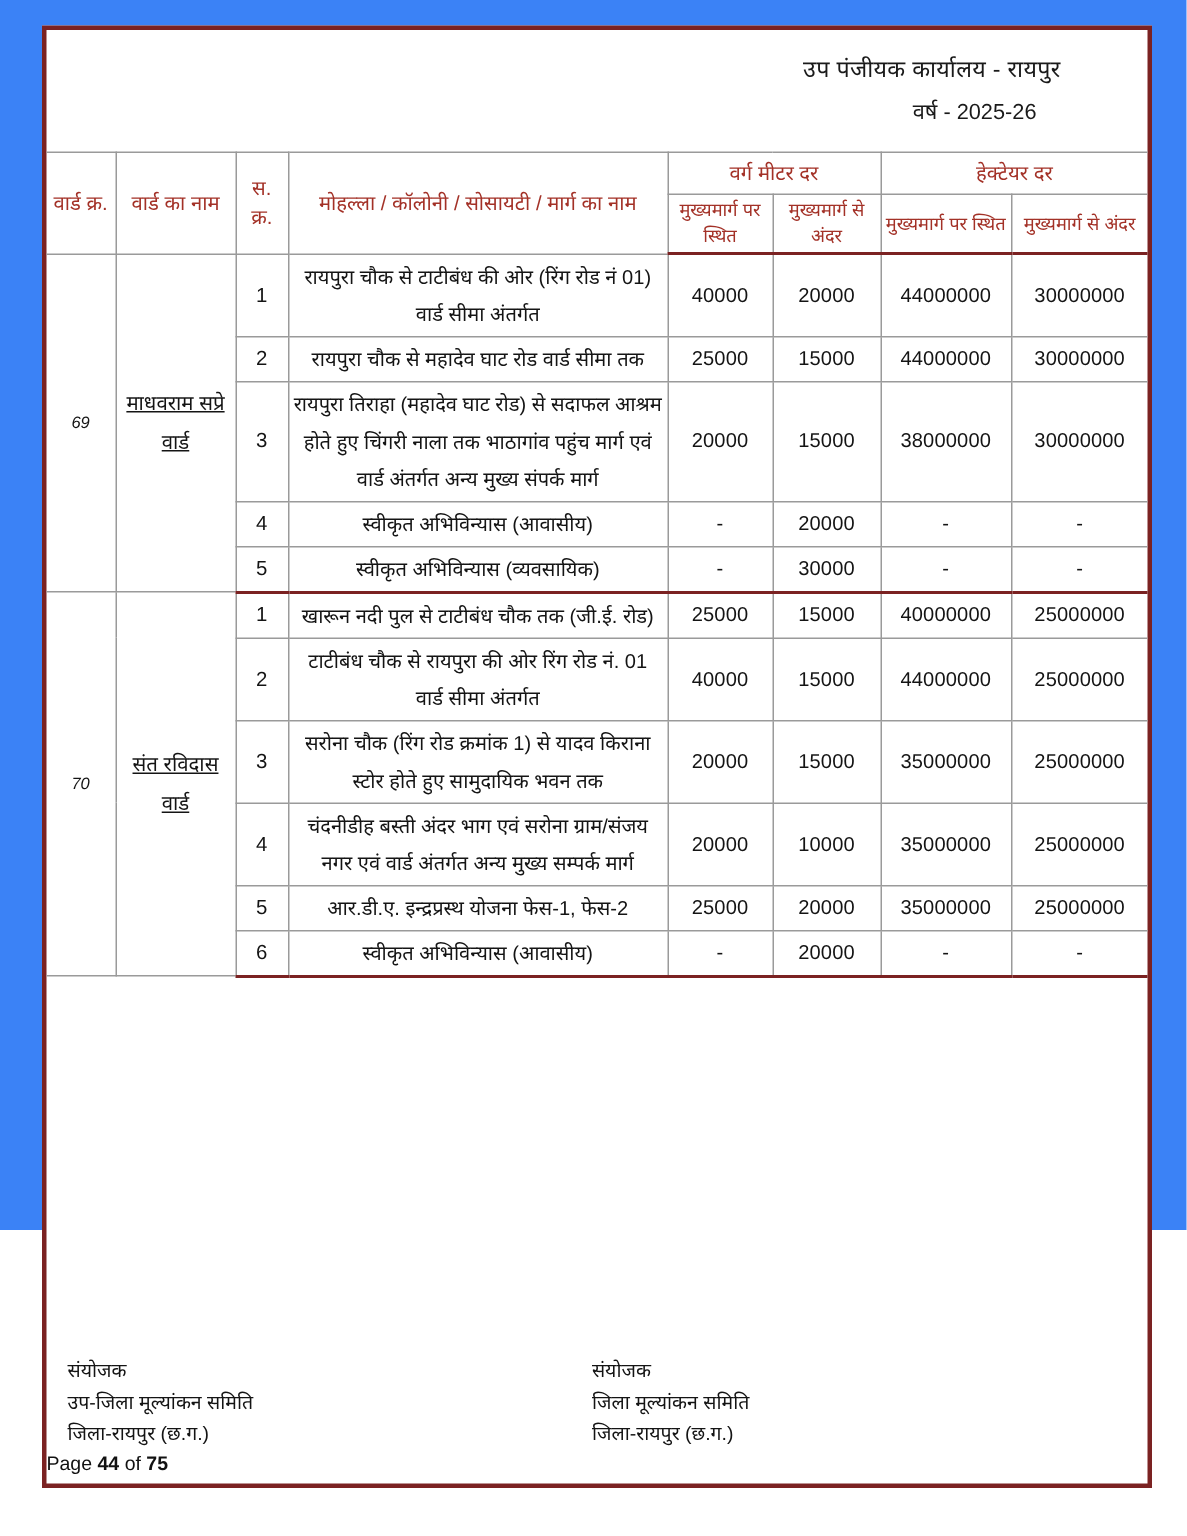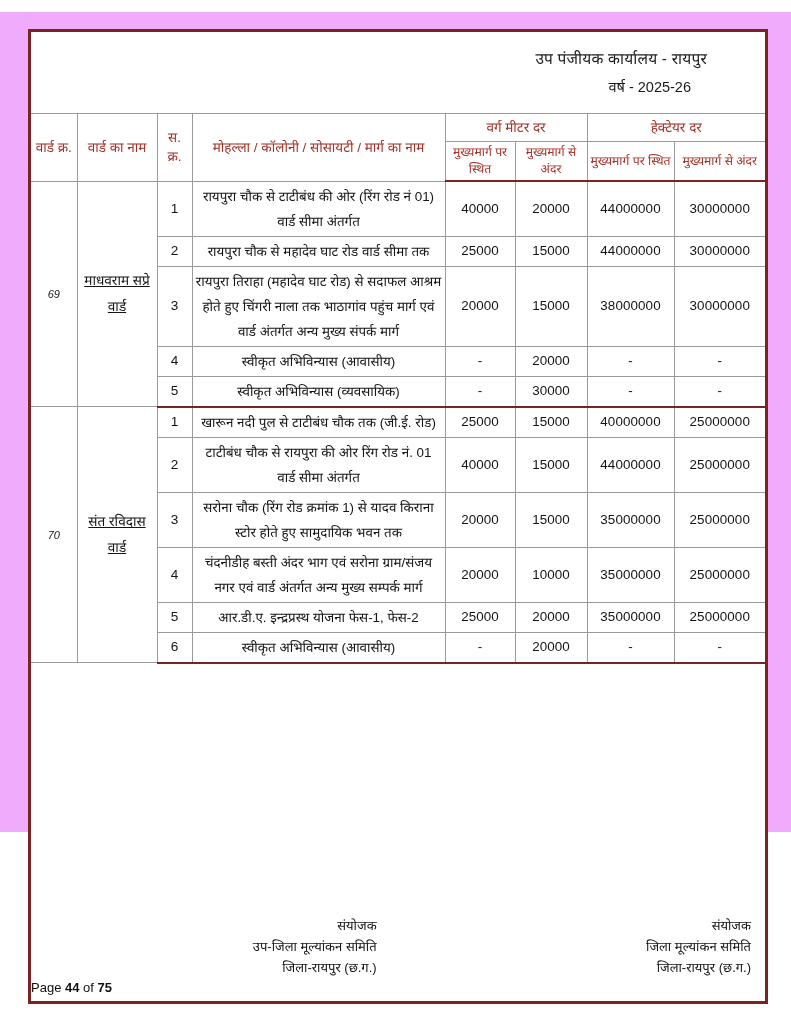--- a/index.html
+++ b/index.html
@@ -10,24 +10,24 @@
   body {
     width: 791px;
     height: 1024px;
     font-family: "Liberation Sans", "DejaVu Sans", sans-serif;
     color: #111;
     position: relative;
     overflow: hidden;
   }
   .page {
     position: absolute;
-    left: 0; top: 12px;
+    left: 0; top: 0;
     width: 791px;
     height: 820px;
-    background: #f0abfc;
+    background: #3b82f6;
   }
   
   .frame {
     position: absolute;
     left: 28px;
     top: 17px;
     width: 740px;
     height: 975px;
     border: 3px solid #7b2222;
     box-sizing: border-box;
@@ -136,21 +136,21 @@
     left: 0;
     right: 0;
     bottom: 6px;
   }
   .sign-row {
     display: flex;
     justify-content: flex-start;
     padding: 0 14px;
   }
   .sign-col {
-    text-align: right;
+    text-align: left;
     font-size: 13px;
     line-height: 21px;
     color: #141414;
   }
   .sign-col.left { width: 335px; }
   .sign-col.right { width: 360px; margin-left: 18px; }
   .page-no {
     text-align: left;
     font-size: 13px;
     color: #111;

